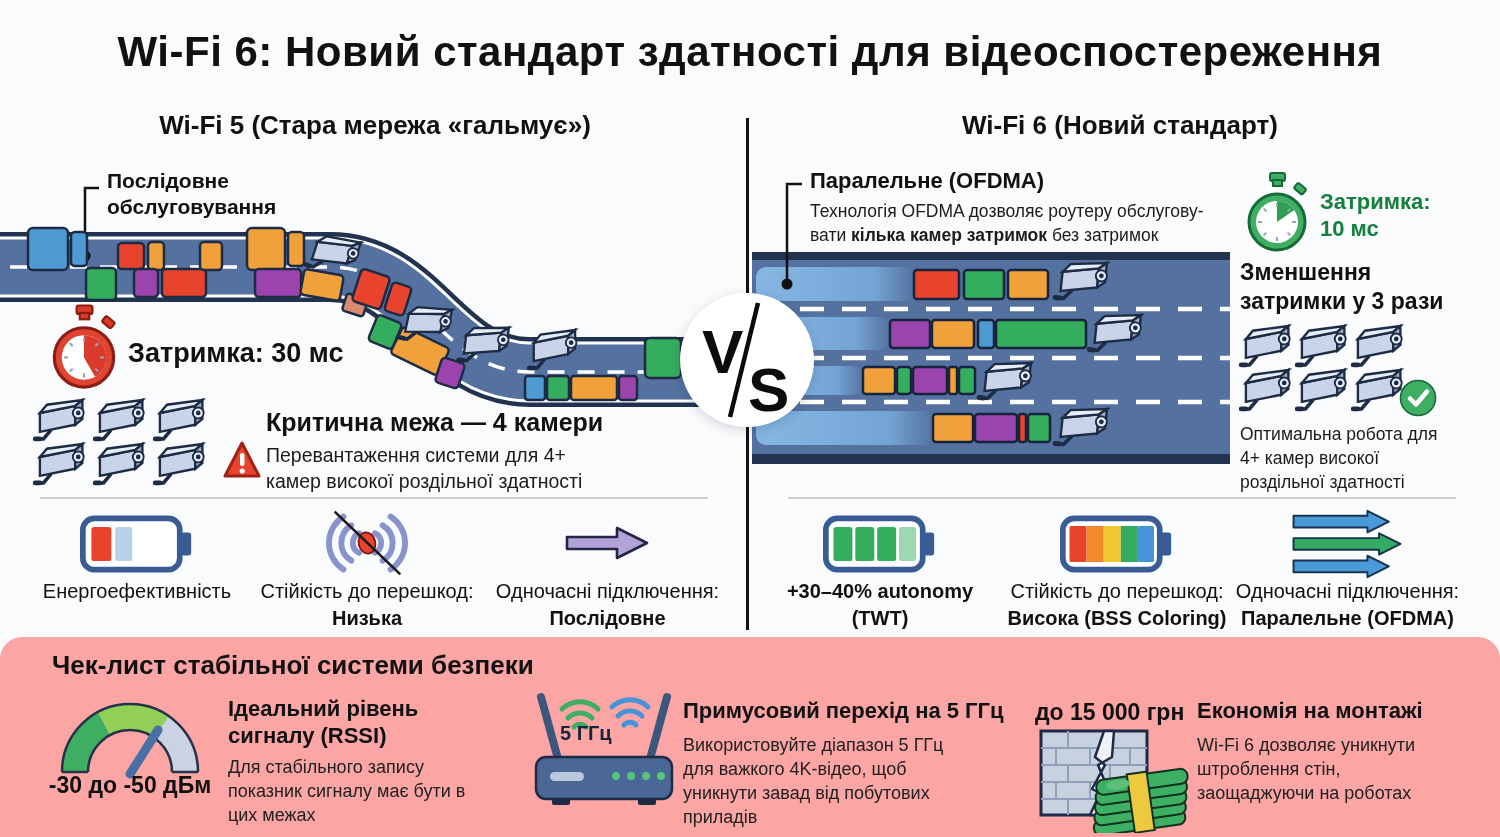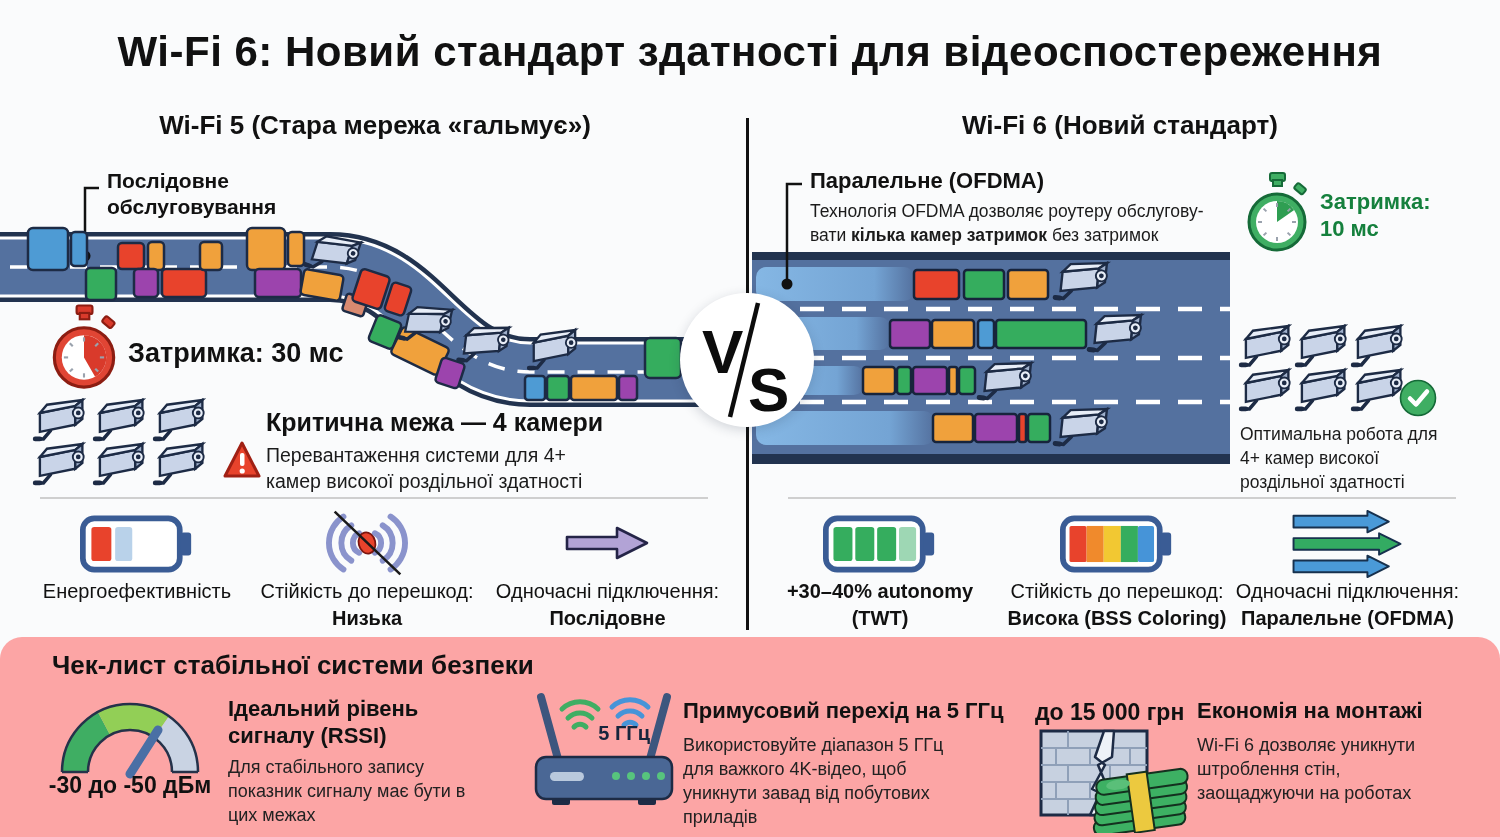--- a/index.html
+++ b/index.html
@@ -255,20 +255,24 @@
         <line x1="44.6" y1="60.6" x2="47.4" y2="63.4"></line>
       <line x1="20.6" y1="63.4" x2="23.4" y2="60.6"></line>
         <line x1="44.6" y1="39.4" x2="47.4" y2="36.6"></line>
     </g>
   </svg>
   <div class="abs delay-label-sm" style="left:1320px;top:188px;">
     <div>Затримка:</div>
     <div>10 мс</div>
   </div>
 
+  <div class="abs reduction" style="left:1240px;top:258px;">
+    <div>Зменшення</div>
+    <div>затримки у 3 рази</div>
+  </div>
 
   <div class="abs" style="left:1236px;top:324px;">
     <svg width="200" height="90" viewBox="0 0 200 90">
       <use href="#cam" transform="translate(4 2) scale(1.18)"></use>
       <use href="#cam" transform="translate(60 2) scale(1.18)"></use>
       <use href="#cam" transform="translate(116 2) scale(1.18)"></use>
       <use href="#cam" transform="translate(4 46) scale(1.18)"></use>
       <use href="#cam" transform="translate(60 46) scale(1.18)"></use>
       <use href="#cam" transform="translate(116 46) scale(1.18)"></use>
     </svg>
@@ -357,21 +361,21 @@
       </g>
       <rect x="24" y="110" width="18" height="8" rx="2" fill="#1d2b45"></rect>
       <rect x="110" y="110" width="18" height="8" rx="2" fill="#1d2b45"></rect>
       <rect x="8" y="70" width="136" height="42" rx="10" fill="#4a6795" stroke="#1d2b45" stroke-width="2.5"></rect>
       <rect x="22" y="85" width="34" height="9" rx="4.5" fill="#b9c9dd"></rect>
       <circle cx="88" cy="89" r="4" fill="#57c47d"></circle>
         <circle cx="103" cy="89" r="4" fill="#57c47d"></circle>
       <circle cx="118" cy="89" r="4" fill="#57c47d"></circle>
         <circle cx="133" cy="89" r="4" fill="#57c47d"></circle>
     </svg>
-    <div class="abs ghz-label" style="left:560px;top:85px;width:90px;text-align:right;">5 ГГц</div>
+    <div class="abs ghz-label" style="left:560px;top:85px;width:90px;text-align:left;">5 ГГц</div>
     <div class="abs chk-title" style="left:683px;top:60px;width:330px;">Примусовий перехід на 5 ГГц</div>
     <div class="abs chk-body" style="left:683px;top:96px;width:290px;">Використовуйте діапазон 5 ГГц для важкого 4K-відео, щоб уникнути завад від побутових приладів</div>
 
     <div class="abs chk-value" style="left:1035px;top:62px;">до 15 000 грн</div>
     <svg class="abs" style="left:1038px;top:90px;" width="160" height="106" viewBox="0 0 160 106">
       <rect x="3" y="4" width="106" height="84" fill="#c7d1e0" stroke="#1d2b45" stroke-width="3"></rect>
       <g stroke="#8fa0b8" stroke-width="2">
         <line x1="3" y1="21" x2="109" y2="21"></line>
           <line x1="3" y1="38" x2="109" y2="38"></line>
         <line x1="3" y1="55" x2="109" y2="55"></line>

